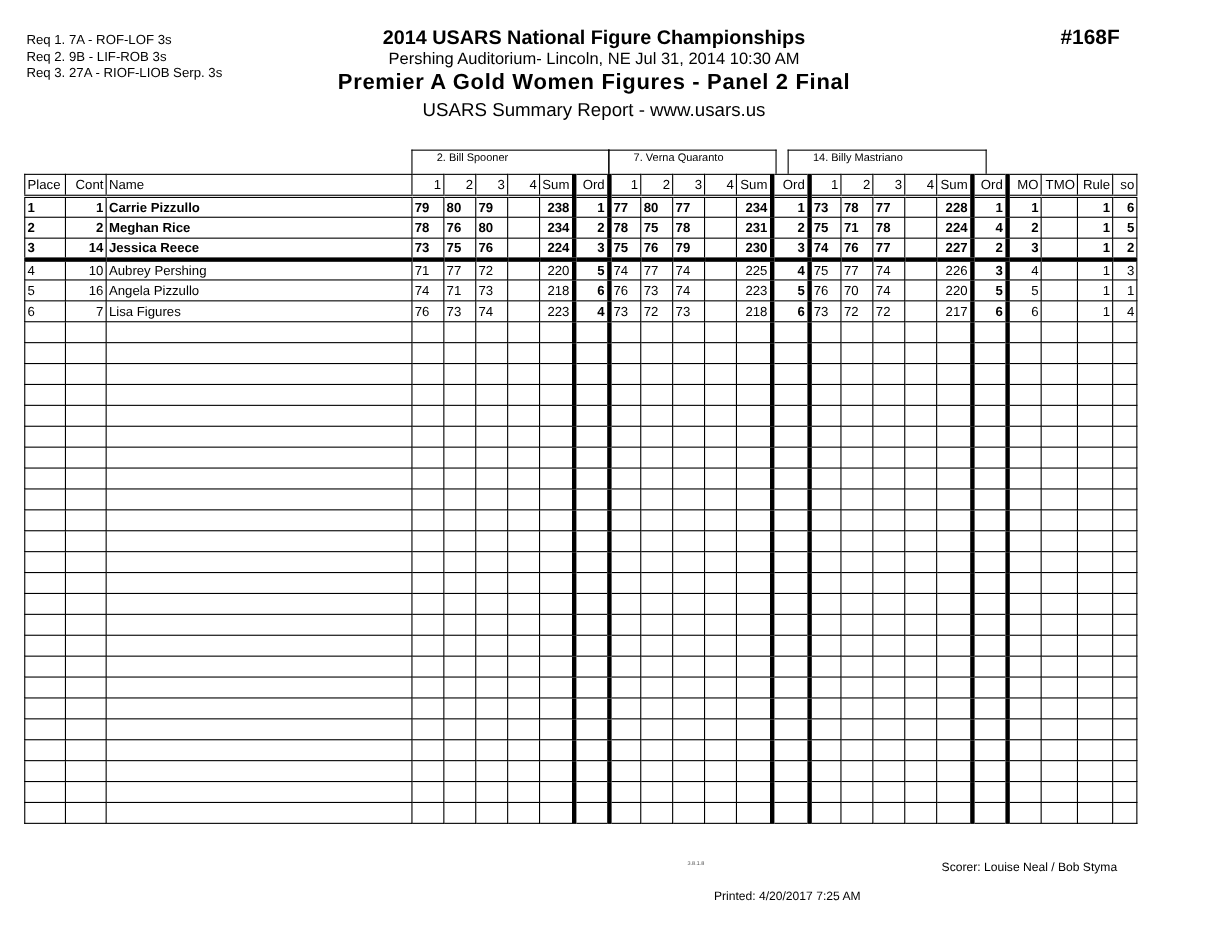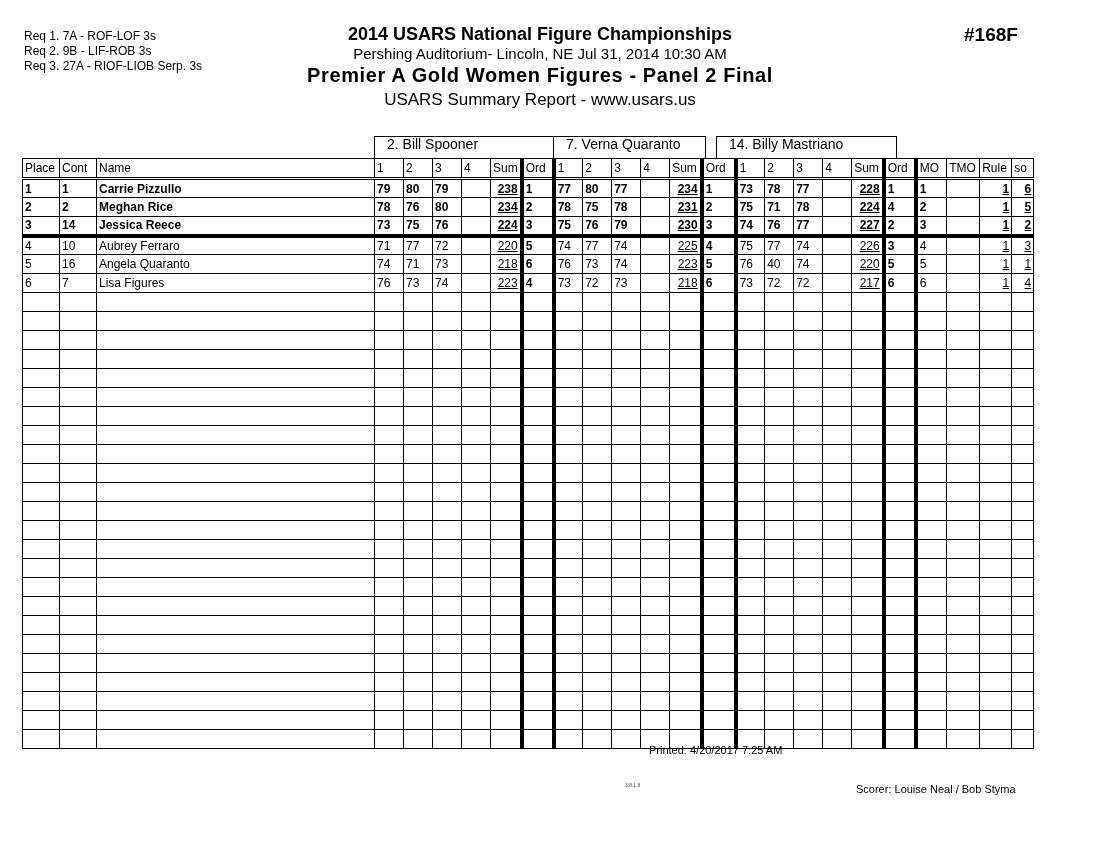--- a/index.html
+++ b/index.html
@@ -4,32 +4,32 @@
 <style>
   html, body { margin:0; padding:0; background:#fff; }
   body { width:1100px; height:850px; position:relative; font-family:"Liberation Sans", sans-serif; color:#000; overflow:hidden; }
   .req { position:absolute; left:24px; top:29px; font-size:12px; line-height:15px; }
   .title { position:absolute; left:0; width:1100px; text-align:center; }
   .t1 { top:24px; font-size:18px; font-weight:bold; left:-10px; }
   .t2 { top:45px; font-size:15px; left:-10px; }
   .t3 { top:64px; font-size:20px; font-weight:bold; letter-spacing:0.6px; left:-10px; }
   .t4 { top:90px; font-size:17px; left:-10px; }
   .num { position:absolute; left:964px; top:24px; font-size:19px; font-weight:bold;text-align:center; }
-  .judgehdr { position:absolute; top:136px; height:22px; border:1px solid #000; border-bottom:none; font-size:14px; padding-left:12px; box-sizing:border-box; line-height:14px; }
+  .judgehdr { position:absolute; top:136px; height:22px; border:1px solid #000; border-bottom:none; font-size:10px; padding-left:22px; box-sizing:border-box; line-height:14px; }
   table.grid { position:absolute; left:22px; top:158px; border-collapse:collapse; table-layout:fixed; font-size:12px; }
   table.grid td { border:1px solid #000; height:19px; padding:0 2px; box-sizing:border-box; white-space:nowrap; overflow:hidden; }
   table.grid tr.hdr td { height:20px; font-size:12px; border-bottom:3px double #000; }
-  td.c { text-align:left; }
-  td.r { text-align:right;text-decoration:underline; }
+  td.c { text-align:right; }
+  td.r { text-align:right; }
   td.thickL { border-left:4px solid #000 !important; }
   tr.bold td { font-weight:bold; }
   tr.cut td { border-bottom:4px solid #000; }
   td.b { font-weight:bold; }
   .foot-tiny { position:absolute; left:625px; top:782px; font-size:5px; color:#555; }
-  .foot1 { position:absolute; left:649px; top:744px; font-size:11px; }
+  .foot1 { position:absolute; left:649px; top:809px; font-size:11px; }
   .foot2 { position:absolute; left:856px; top:783px; font-size:11px; }
 </style>
 </head>
 <body>
 
 <div class="req">
   <div>Req  1.  7A - ROF-LOF 3s</div>
   <div>Req  2.  9B - LIF-ROB 3s</div>
   <div>Req  3.  27A - RIOF-LIOB Serp. 3s</div>
 </div>
@@ -177,21 +177,21 @@
         <td class="r">227</td>
         <td class="c b thickL">2</td>
         <td class="c thickL">3</td>
         <td class="c"></td>
         <td class="r">1</td>
         <td class="r">2</td>
       </tr>
       <tr>
         <td>4</td>
         <td class="c">10</td>
-        <td>Aubrey Ferraro</td>
+        <td>Aubrey Pershing</td>
         <td>71</td>
         <td>77</td>
         <td>72</td>
         <td></td>
         <td class="r">220</td>
         <td class="c b thickL">5</td>
         <td class="thickL">74</td>
         <td>77</td>
         <td>74</td>
         <td></td>
@@ -204,35 +204,35 @@
         <td class="r">226</td>
         <td class="c b thickL">3</td>
         <td class="c thickL">4</td>
         <td class="c"></td>
         <td class="r">1</td>
         <td class="r">3</td>
       </tr>
       <tr>
         <td>5</td>
         <td class="c">16</td>
-        <td>Angela Quaranto</td>
+        <td>Angela Pizzullo</td>
         <td>74</td>
         <td>71</td>
         <td>73</td>
         <td></td>
         <td class="r">218</td>
         <td class="c b thickL">6</td>
         <td class="thickL">76</td>
         <td>73</td>
         <td>74</td>
         <td></td>
         <td class="r">223</td>
         <td class="c b thickL">5</td>
         <td class="thickL">76</td>
-        <td>40</td>
+        <td>70</td>
         <td>74</td>
         <td></td>
         <td class="r">220</td>
         <td class="c b thickL">5</td>
         <td class="c thickL">5</td>
         <td class="c"></td>
         <td class="r">1</td>
         <td class="r">1</td>
       </tr>
       <tr>

